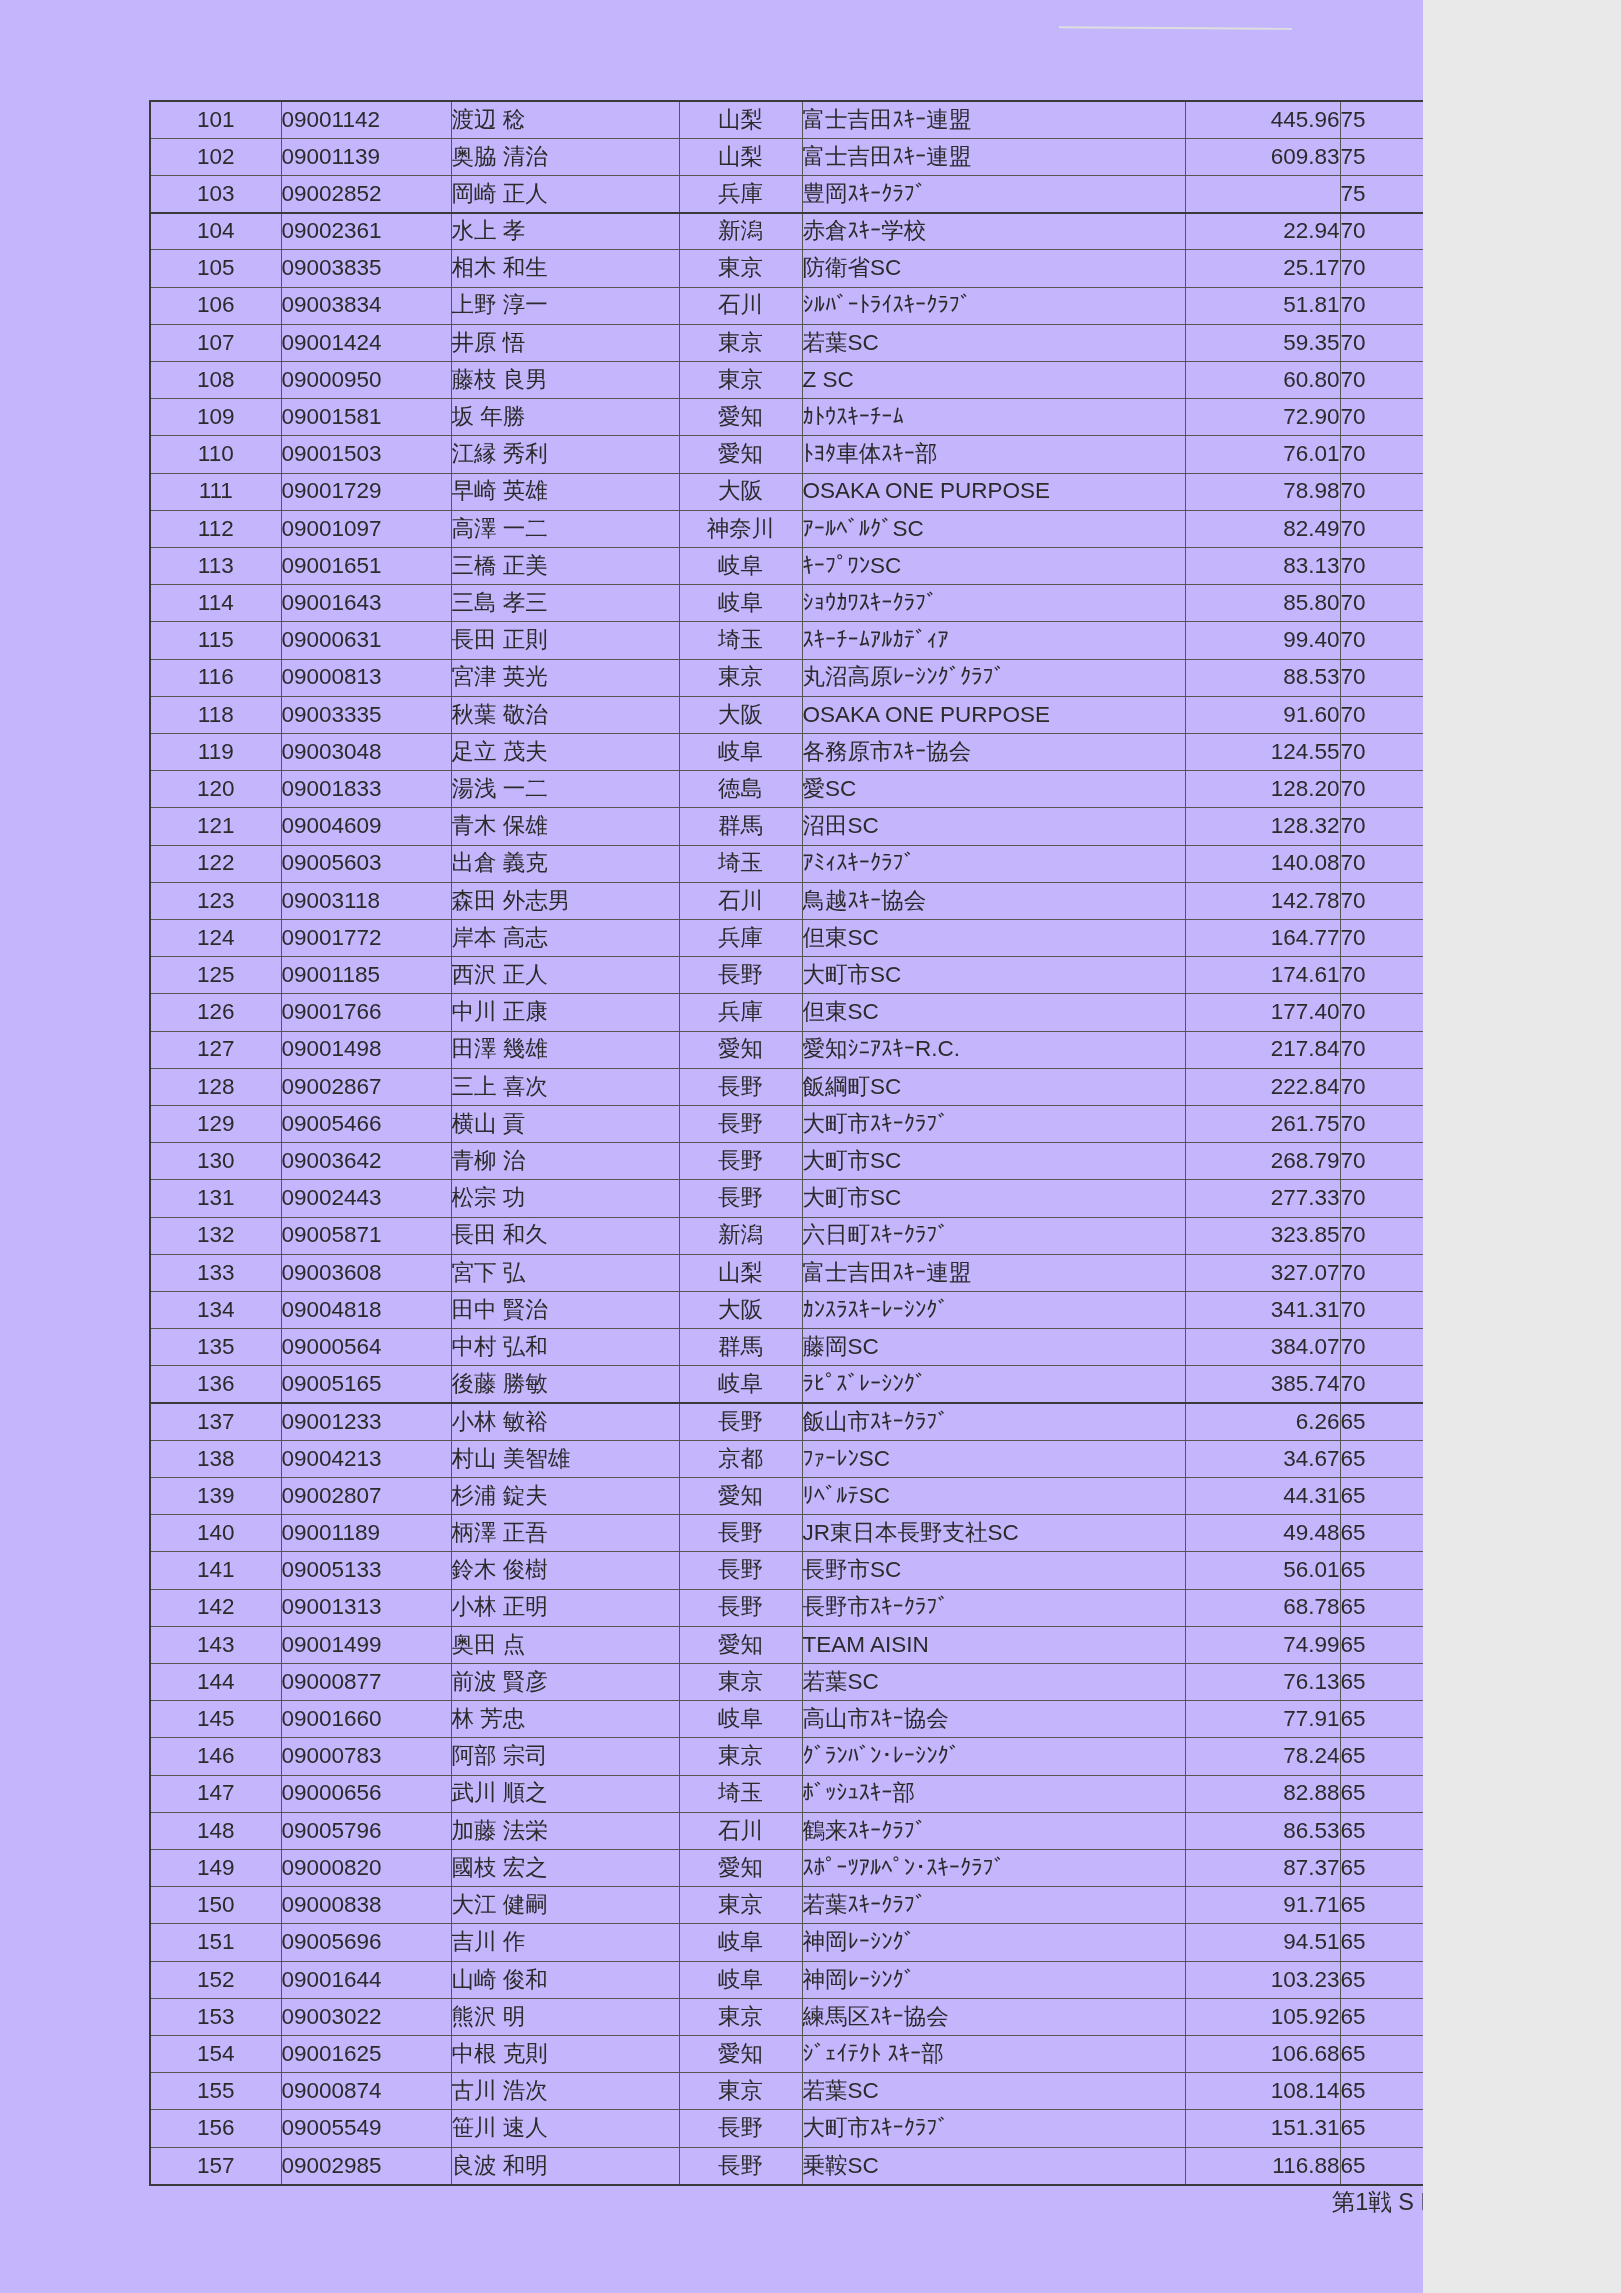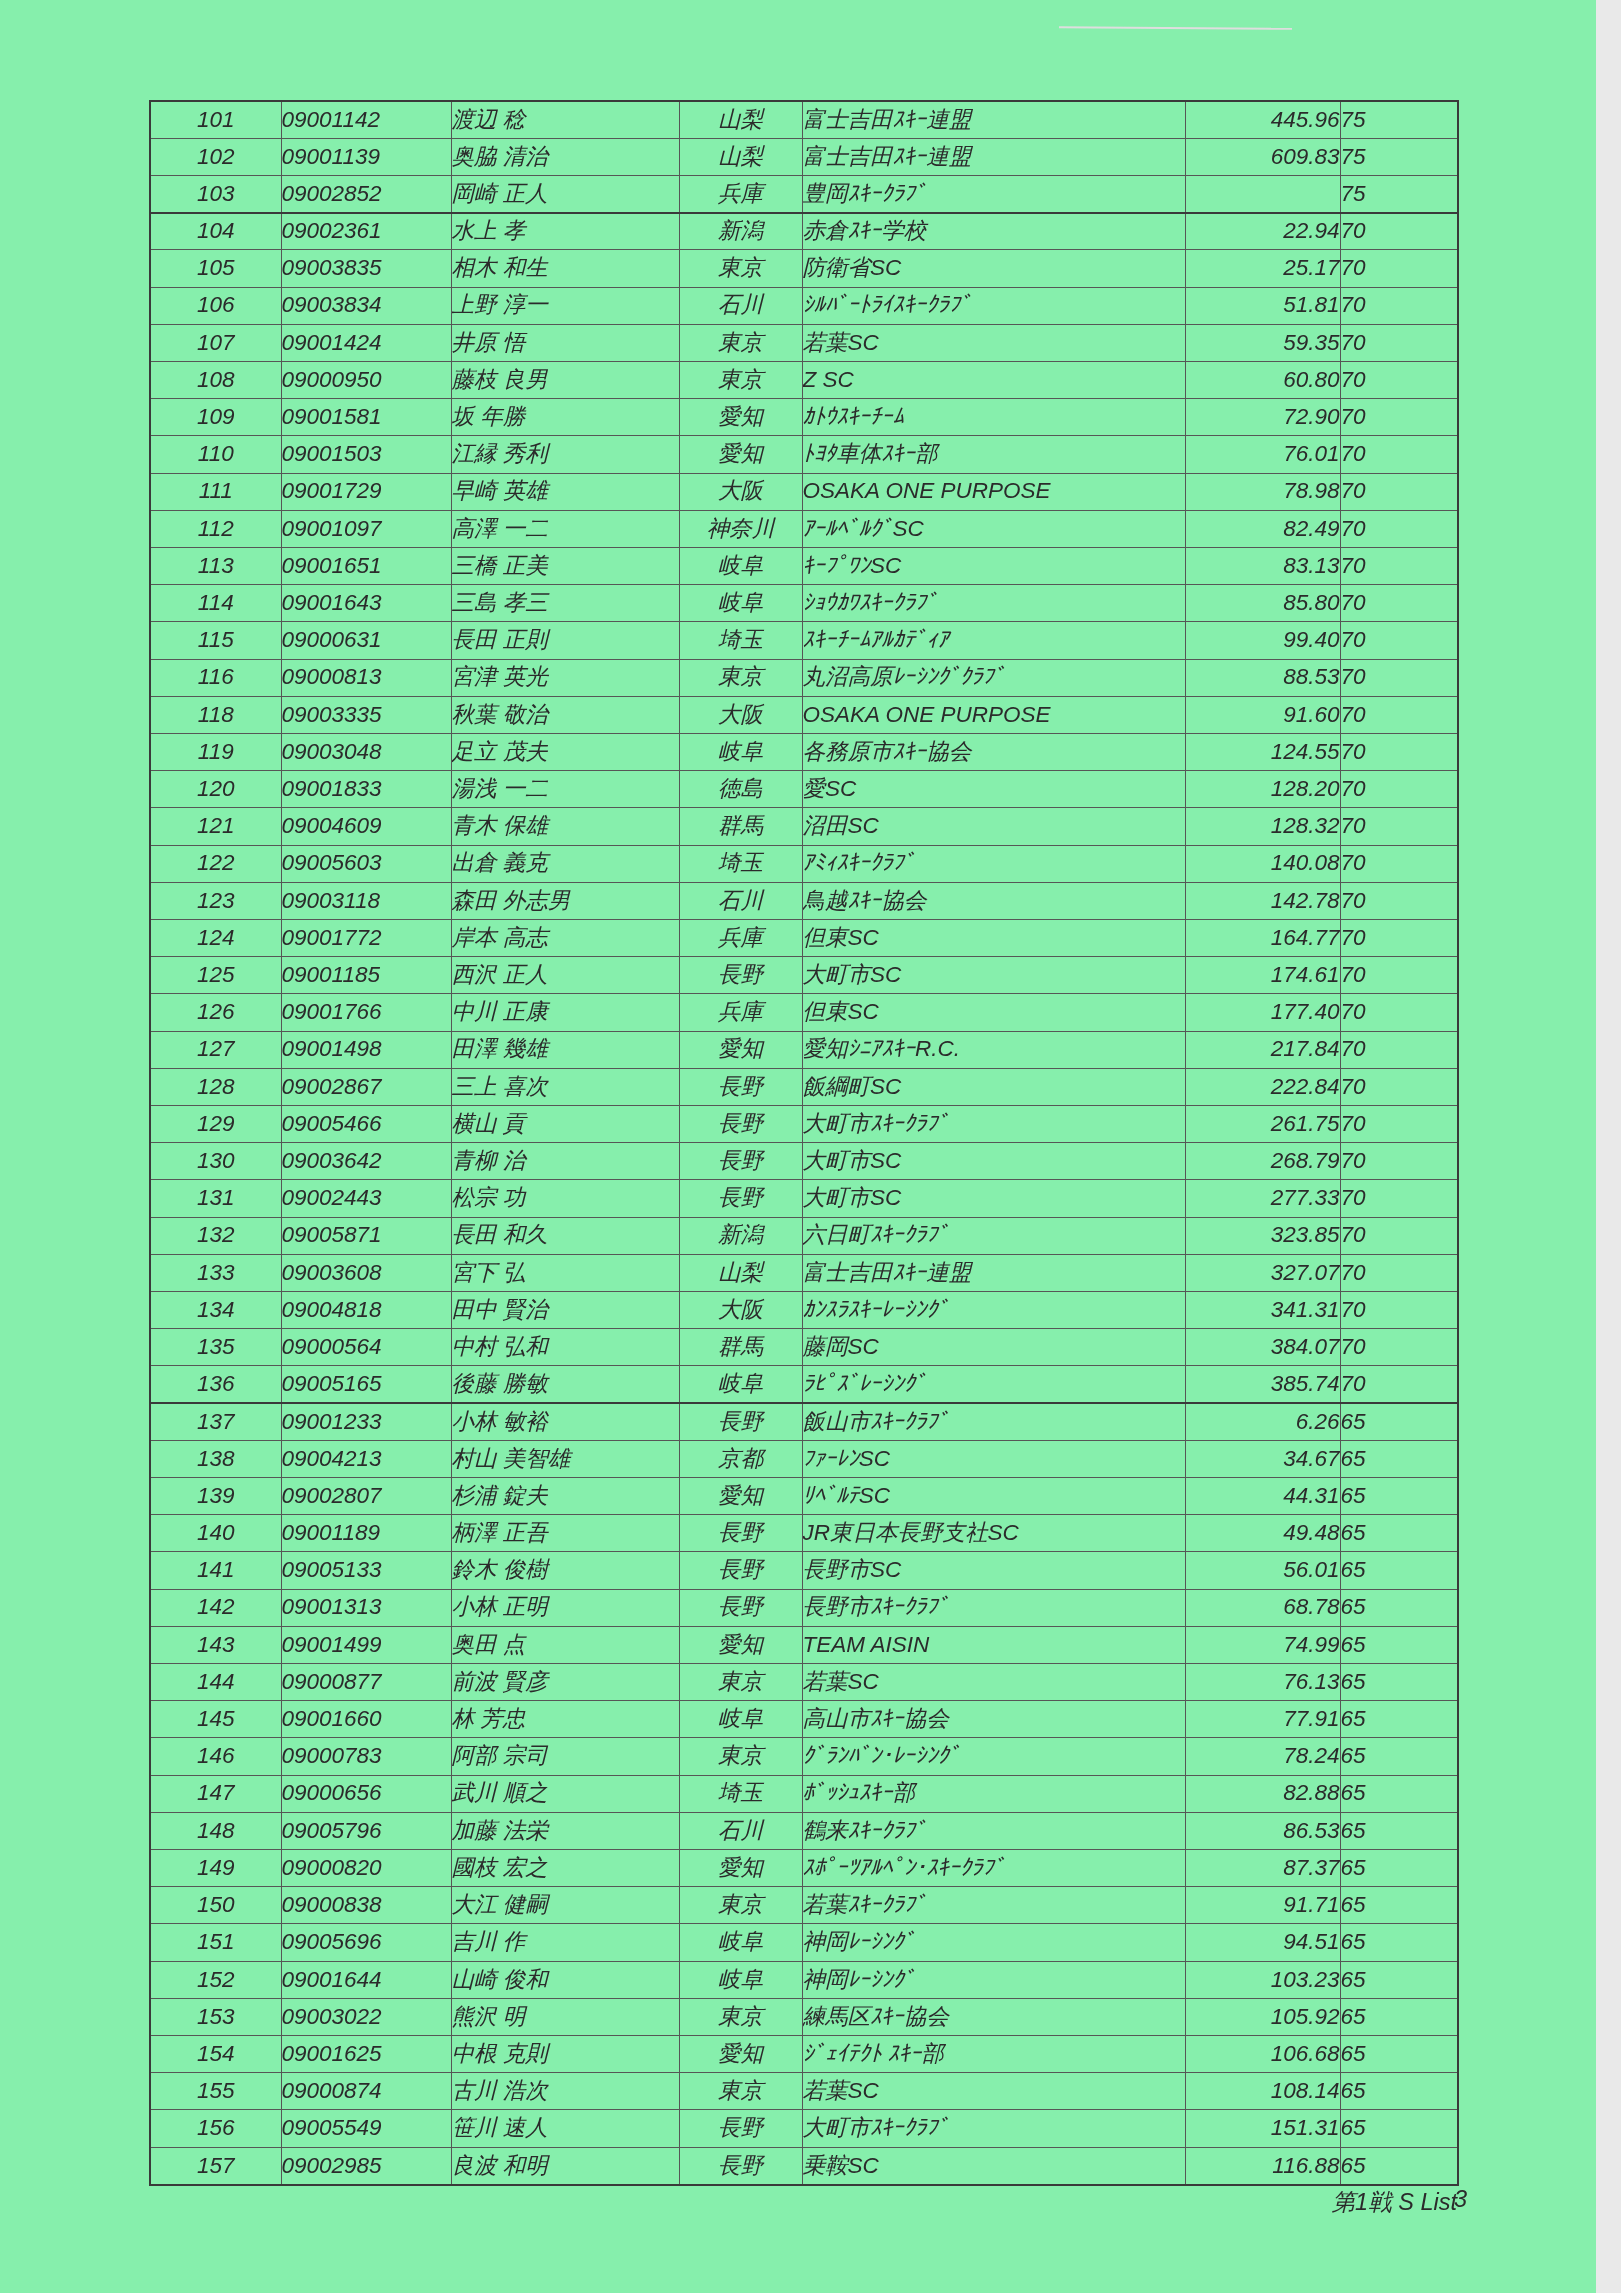--- a/index.html
+++ b/index.html
@@ -1,24 +1,23 @@
 <!DOCTYPE html>
 <html><head>
 <meta charset="utf-8">
 <style>
   html, body { margin: 0; padding: 0; background: #e9e9e9; }
   #page {
     position: relative;
-    width: 1596px;
+    width: 1423px;
     height: 2294px;
-    background: #86efac;
+    background: #c4b5fd;
     font-family: "Liberation Sans", "DejaVu Sans", sans-serif;
     color: #2b2b2b;
     overflow: hidden;
-    font-style: italic;
   }
   #scan-artifact {
     position: absolute;
     top: 26.5px; left: 1059px;
     width: 233px; height: 2px;
     background: #dedede;
     transform: rotate(0.4deg);
   }
   table#ranking-table {
     position: absolute;

